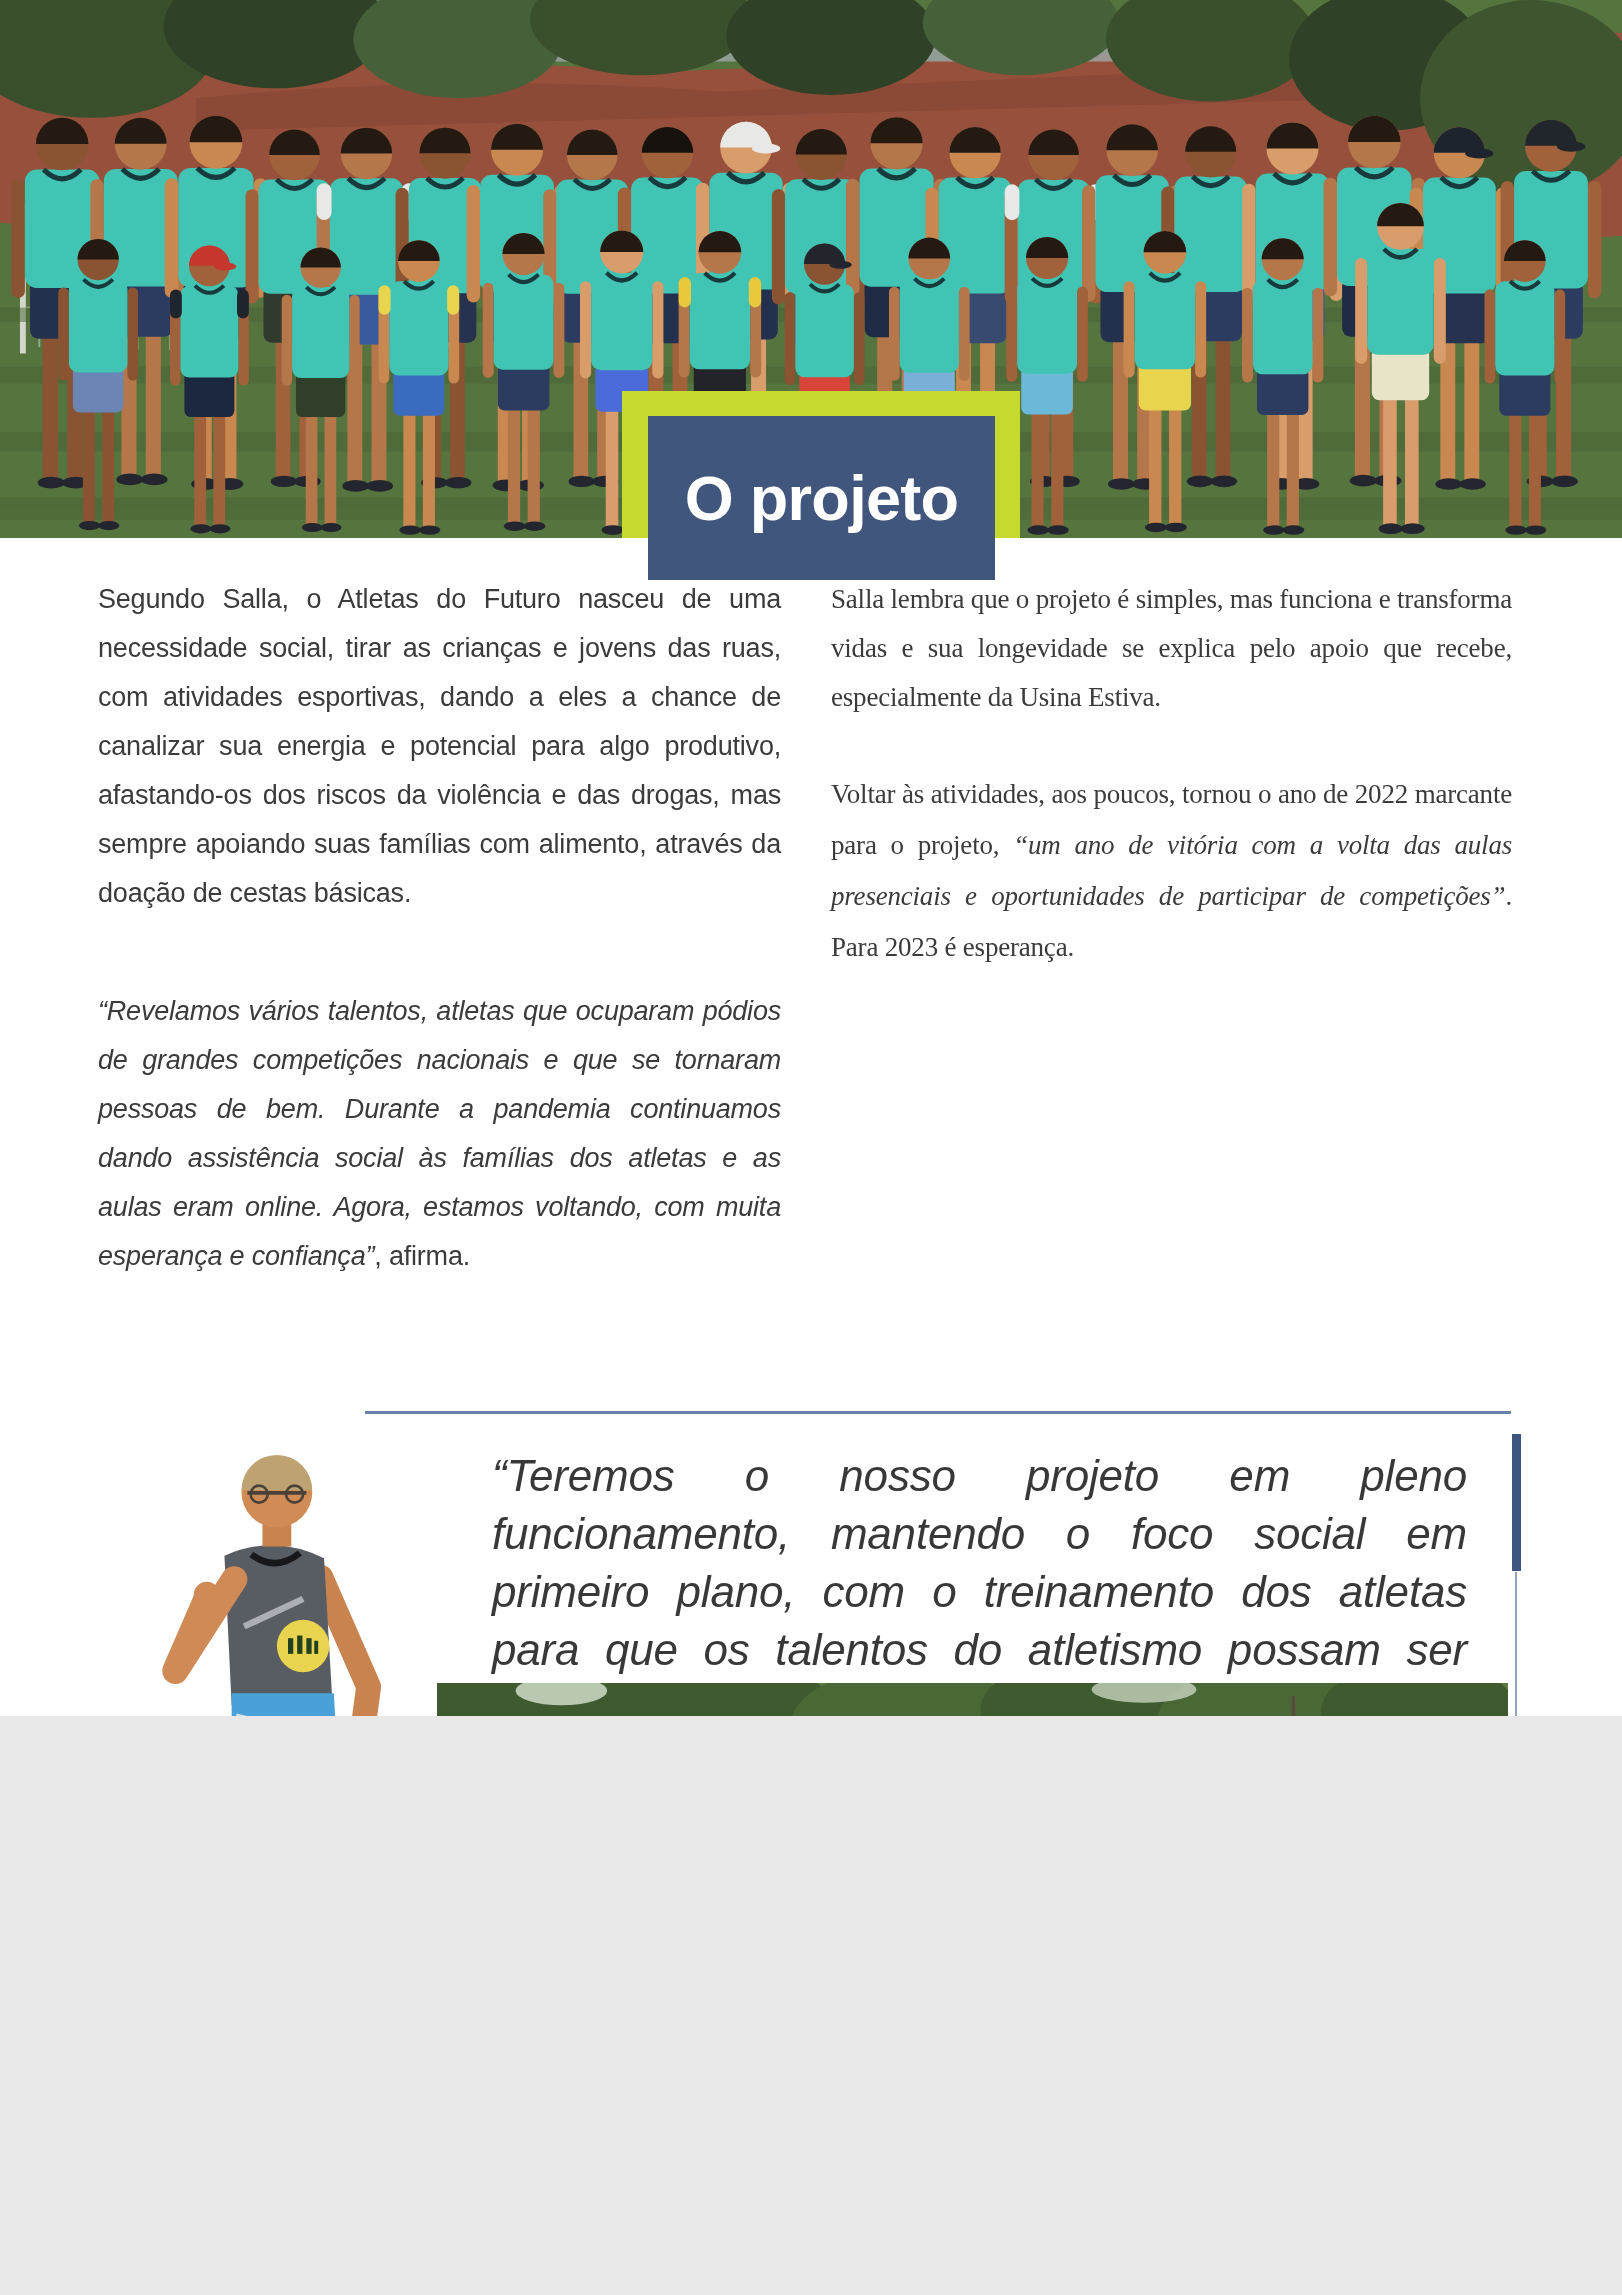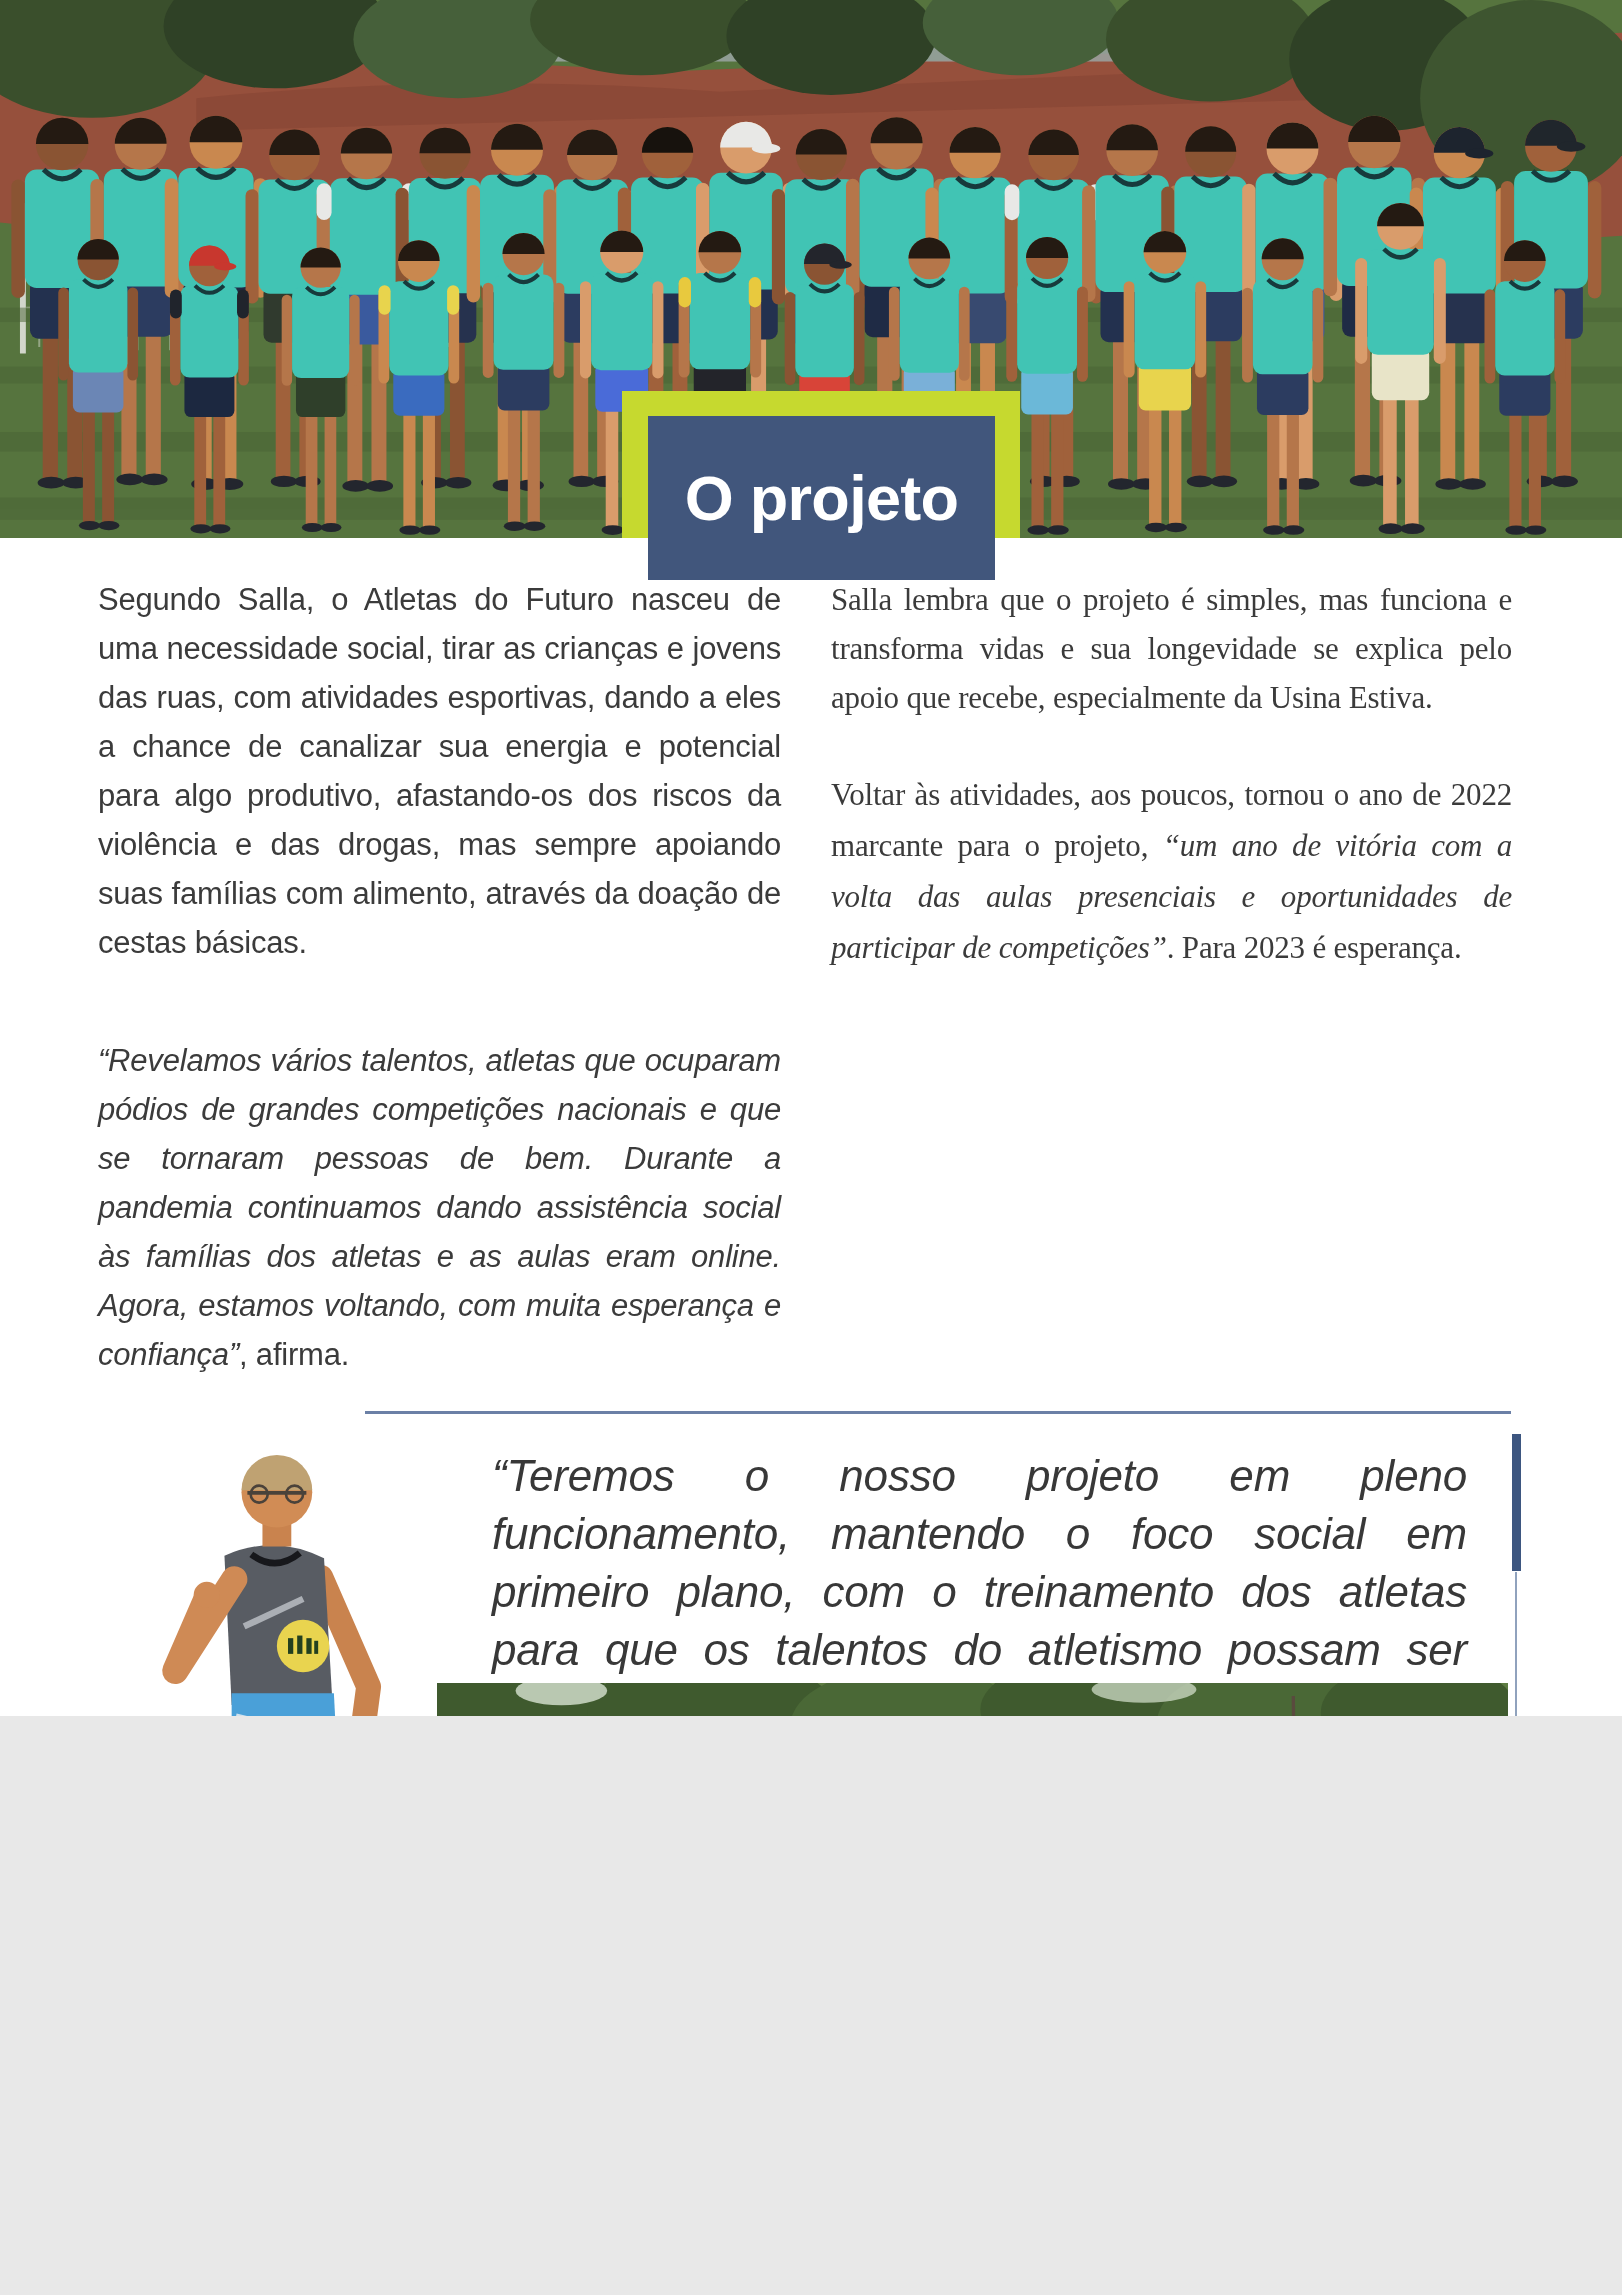--- a/index.html
+++ b/index.html
@@ -13,21 +13,21 @@
   
   .banner-lime{position:absolute;left:622px;top:391px;width:398px;height:147px;background:#c6d92f;}
   .banner-navy{
     position:absolute;left:648px;top:416px;width:347px;height:164px;background:#41567c;
     display:flex;align-items:center;justify-content:center;
   }
   .banner-title{
     color:#ffffff;font-size:63px;font-weight:bold;letter-spacing:-0.7px;
   }
   
-  .col{position:absolute;top:575px;font-size:31px;line-height:49px;text-align:justify;letter-spacing:-0.2px;}
+  .col{position:absolute;top:575px;font-size:27px;line-height:49px;text-align:justify;letter-spacing:-0.2px;}
   .col-left{left:98px;width:683px;}
   .col-right{left:831px;width:681px;font-family:Liberation Serif, serif;}
   .col p{margin:0;}
   .col-left p.p2{margin-top:69px;line-height:49px;}
   .col-right p.p2{margin-top:75px;line-height:59px;}
   .col-right p.p3{margin-top:47px;line-height:51px;}
   .it{font-style:italic;}
   
   .hrule{position:absolute;left:365px;top:1411px;width:1146px;height:3.3px;background:#6b80a6;}
   .vbar{position:absolute;left:1512px;top:1434px;width:8.5px;height:137px;background:#3d5680;}

